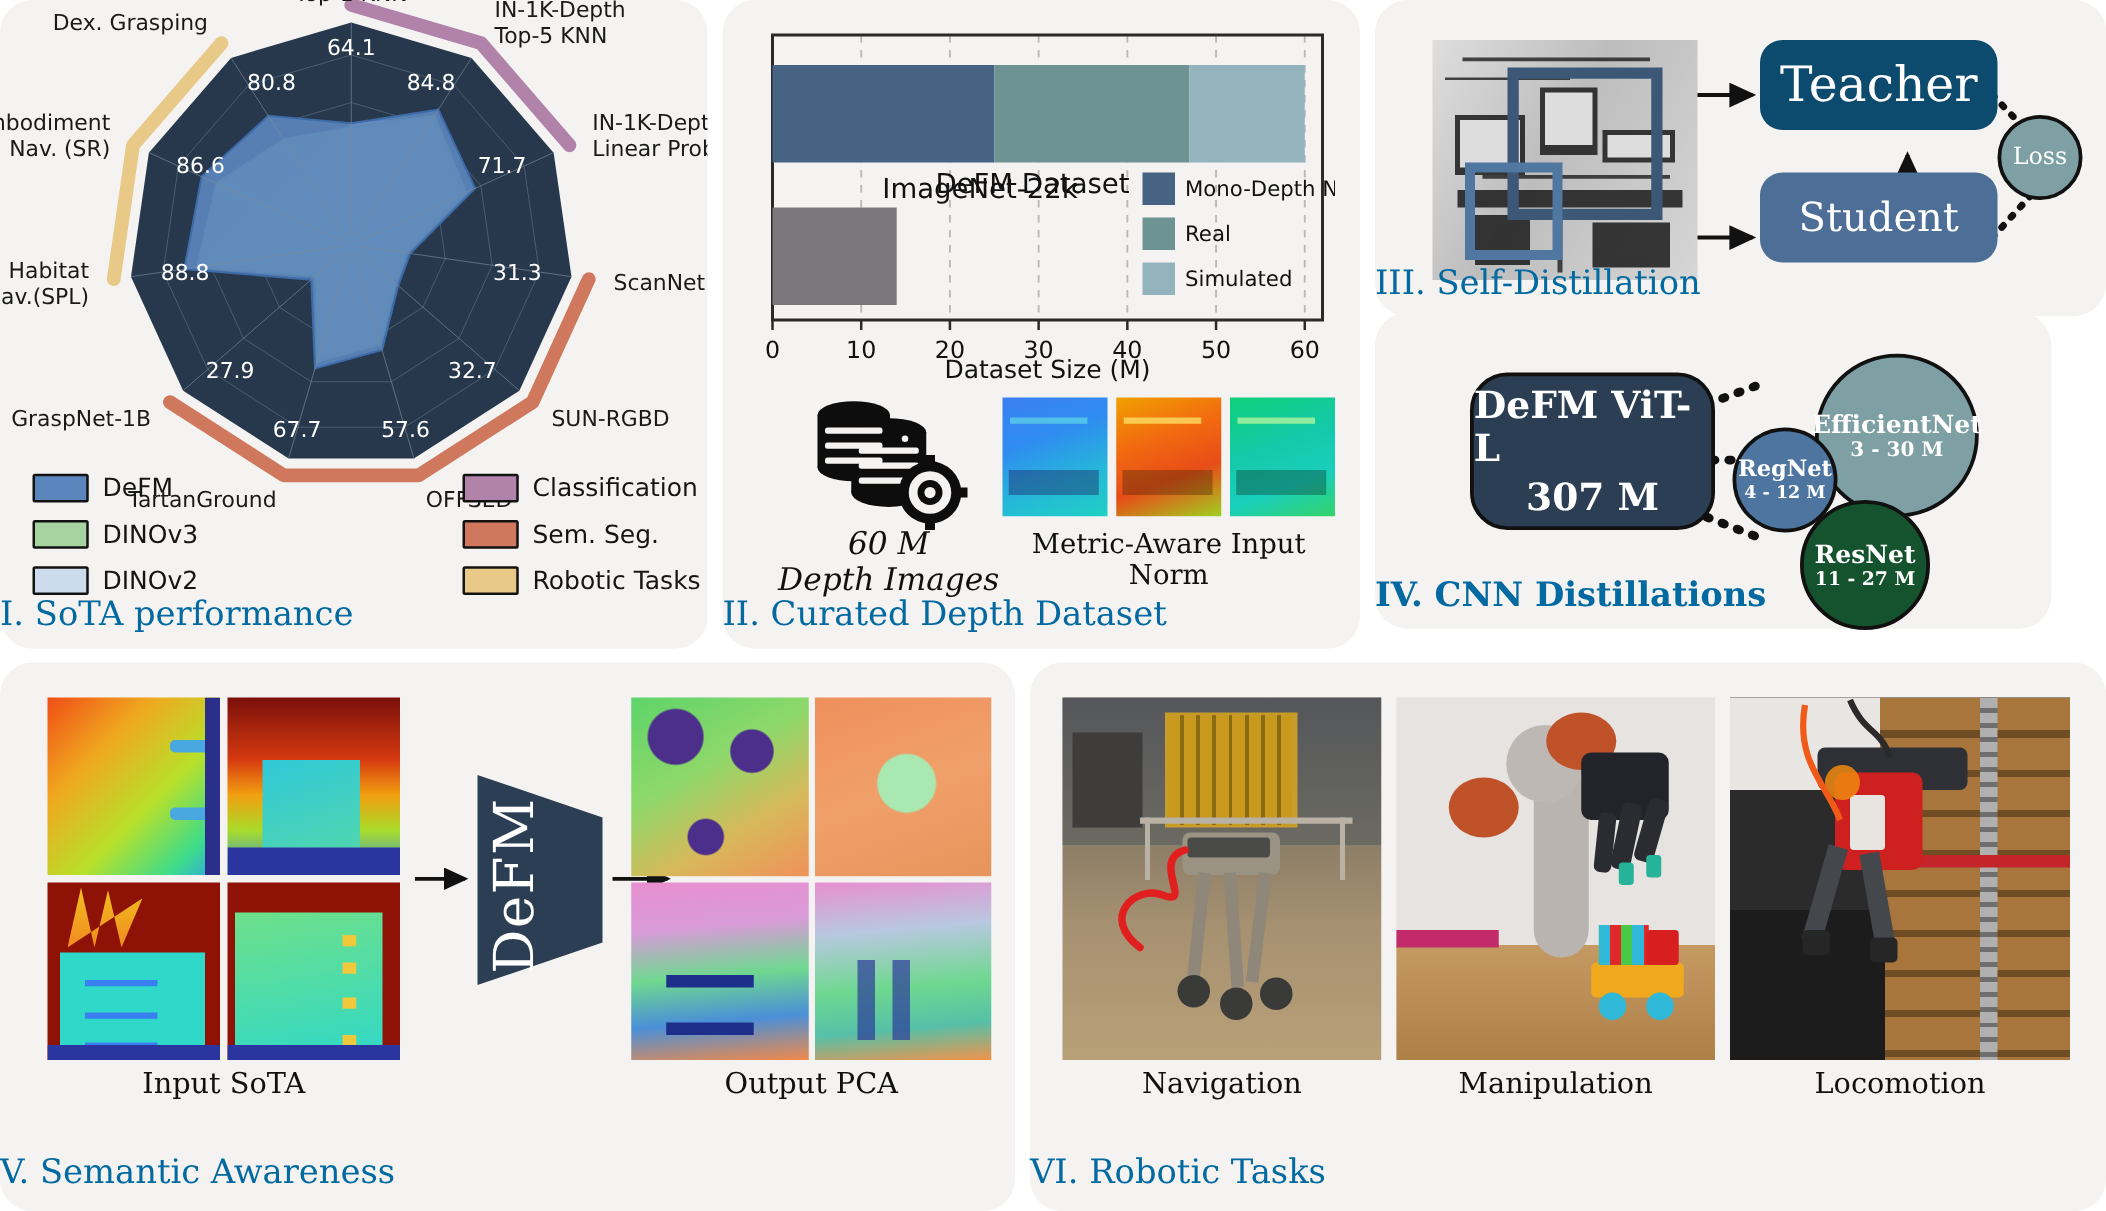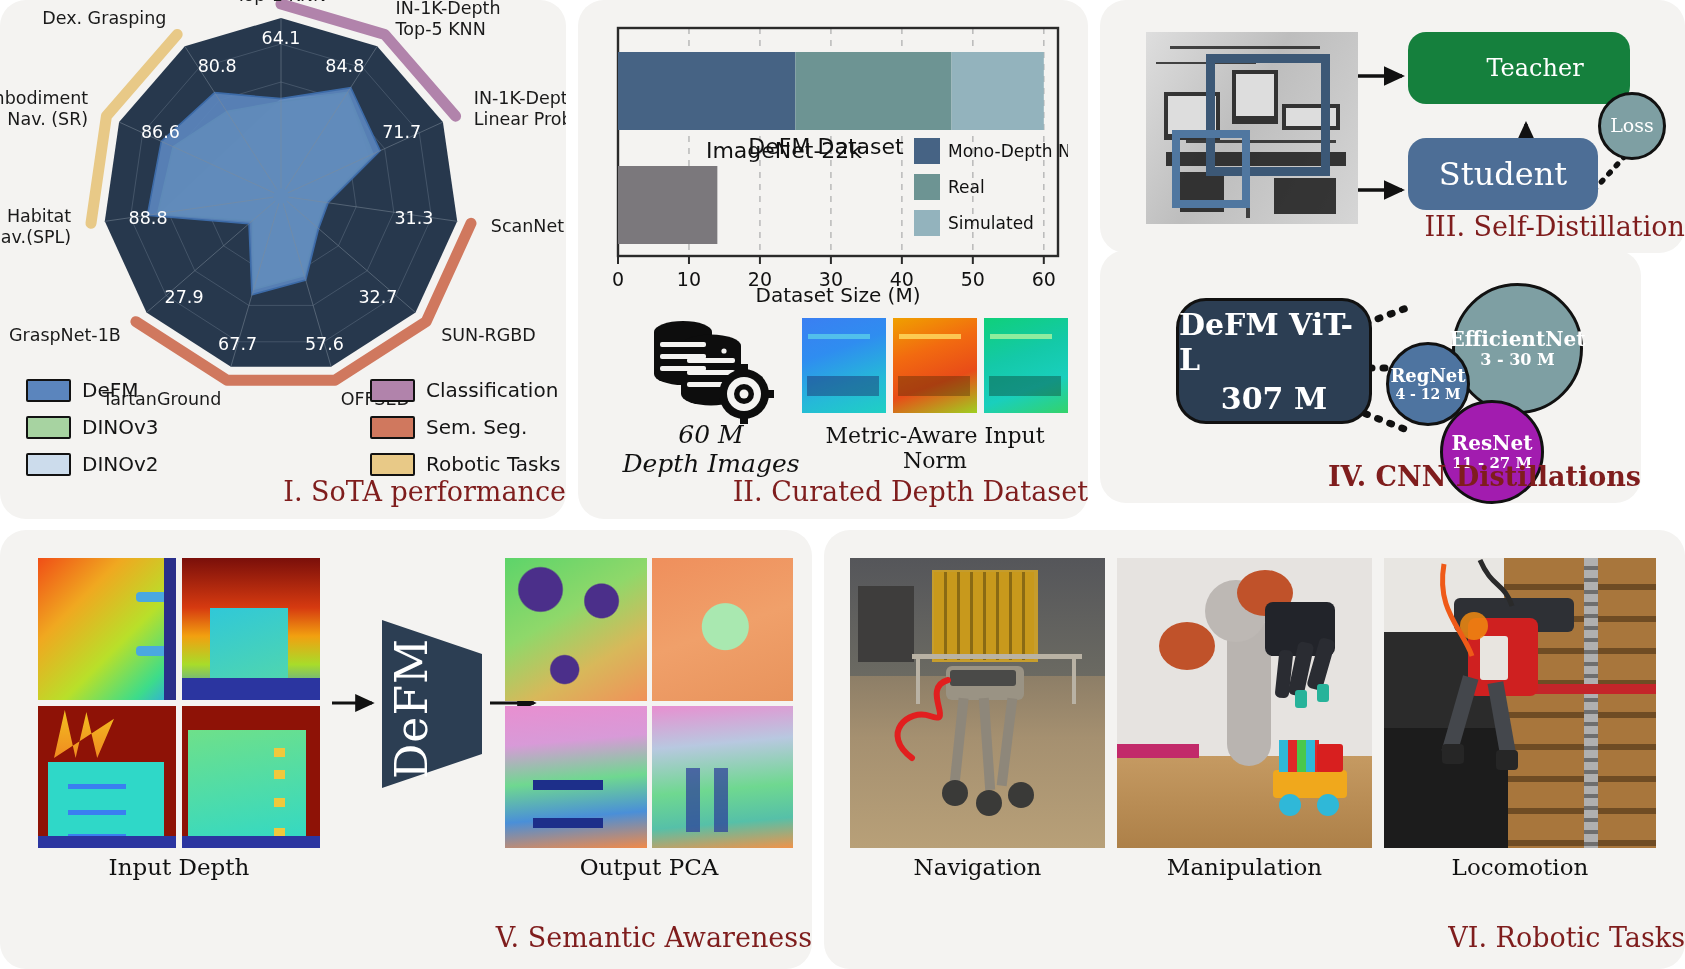--- a/index.html
+++ b/index.html
@@ -1,22 +1,22 @@
 <!DOCTYPE html>
 <html><head>
 <meta charset="utf-8">
 <title>DeFM Teaser Figure</title>
 <style>
   html,body{margin:0;padding:0;background:#ffffff;}
   body{width:1685px;height:969px;font-family:"DejaVu Sans",sans-serif;overflow:hidden;}
   #root{position:relative;width:1685px;height:969px;background:#ffffff;}
 
   .panel{position:absolute;background:#f4f3f1;border-radius:26px;}
-  .panel-title{position:absolute;left:0;right:0;text-align:right;
-    font-family:"DejaVu Serif",serif;font-size:27px;color:#7f1d1d;}
+  .panel-title{position:absolute;left:0;right:0;text-align:left;
+    font-family:"DejaVu Serif",serif;font-size:27px;color:#0369a1;}
 
   
   #panel1{left:0;top:0;width:566px;height:519px;}
   #radar-wrap{position:absolute;left:0;top:0;width:566px;height:490px;}
   .radar-svg{position:absolute;left:0;top:0;}
   .rlabel{font-family:"DejaVu Sans",sans-serif;font-size:17.5px;fill:#1a1a1a;}
   .rvalue{font-family:"DejaVu Sans",sans-serif;font-size:17.5px;fill:#ffffff;}
 
   .legend-box{position:absolute;display:flex;flex-direction:column;gap:13px;}
   .legend-row{display:flex;align-items:center;gap:11px;}
@@ -309,21 +309,21 @@
         </marker>
       </defs>
       <line x1="8" y1="48" x2="52" y2="48" stroke="#111" stroke-width="3.3" marker-end="url(#ah1)"></line>
       <line x1="8" y1="162" x2="52" y2="162" stroke="#111" stroke-width="3.3" marker-end="url(#ah1)"></line>
       <line x1="176" y1="140" x2="176" y2="96" stroke="#111" stroke-width="3.3" marker-end="url(#ah1)"></line>
       <line x1="244" y1="48" x2="286" y2="92" stroke="#111" stroke-width="5.5" stroke-dasharray="2 9" stroke-linecap="round"></line>
       <line x1="244" y1="162" x2="286" y2="116" stroke="#111" stroke-width="5.5" stroke-dasharray="2 9" stroke-linecap="round"></line>
       <text x="154" y="128" text-anchor="end" font-family="DejaVu Serif,serif" font-size="20" fill="#111">ema</text>
     </svg>
 
-    <div class="nodebox" style="left:308px;top:32px;width:190px;height:72px;background:#15803d;font-size:24px;padding-left:32px;">Teacher</div>
+    <div class="nodebox" style="left:308px;top:32px;width:190px;height:72px;background:#0c4a6e;font-size:39px;">Teacher</div>
     <div class="nodebox" style="left:308px;top:138px;width:190px;height:72px;background:#4d6e96;font-size:32px;">Student</div>
     <div class="circlenode" style="left:498px;top:92px;width:62px;height:62px;background:#7e9fa3;font-size:19px;">
       <span>Loss</span>
     </div>
 
     <div class="panel-title" style="top:211px;">III. Self-Distillation</div>
   </div>
 
   <div class="panel" id="panel4">
     <svg style="position:absolute;left:0;top:0;" width="585" height="215" viewBox="0 0 585 215">
@@ -339,21 +339,21 @@
     </div>
 
     <div class="circlenode" id="node-eff" style="left: 352px; top: 33px; width: 125px; height: 125px; background: rgb(126, 159, 163);">
       <span style="font-size:20px;">EfficientNet</span>
       <span style="font-size:16px;">3 - 30 M</span>
     </div>
     <div class="circlenode" id="node-reg" style="left: 286px; top: 92px; width: 78px; height: 78px; background: rgb(78, 116, 160);">
       <span style="font-size:18px;">RegNet</span>
       <span style="font-size:14px;">4 - 12 M</span>
     </div>
-    <div class="circlenode" id="node-res" style="left: 340px; top: 150px; width: 98px; height: 98px; background: #a21caf;">
+    <div class="circlenode" id="node-res" style="left: 340px; top: 150px; width: 98px; height: 98px; background: #14532d;">
       <span style="font-size:20px;">ResNet</span>
       <span style="font-size:15px;">11 - 27 M</span>
     </div>
 
     <div class="panel-title" style="top:211px;">IV. CNN Distillations</div>
   </div>
 
   <div class="panel" id="panel5">
 
     <div style="position:absolute;left:38px;top:28px;width:282px;height:290px;display:grid;
@@ -380,21 +380,21 @@
       <div class="thumb" style="position:relative;background:#8e1206;">
         <div style="position:absolute;left:6px;top:24px;width:118px;height:120px;
                     background:linear-gradient(170deg,#6ee08a,#2fd8c8);"></div>
         <div style="position:absolute;left:92px;top:42px;width:11px;height:9px;background:#f0c83c;"></div>
         <div style="position:absolute;left:92px;top:64px;width:11px;height:9px;background:#f0c83c;"></div>
         <div style="position:absolute;left:92px;top:92px;width:11px;height:9px;background:#f0c83c;"></div>
         <div style="position:absolute;left:92px;top:122px;width:11px;height:9px;background:#f0c83c;"></div>
         <div style="position:absolute;left:0;bottom:0;width:100%;height:12px;background:#2b35a0;"></div>
       </div>
     </div>
-    <div class="imgcap" style="position:absolute;left:38px;top:324px;width:282px;">Input Depth</div>
+    <div class="imgcap" style="position:absolute;left:38px;top:324px;width:282px;">Input SoTA</div>
 
     <svg style="position:absolute;left:330px;top:28px;" width="210" height="290" viewBox="0 0 210 290">
       <defs>
         <marker id="ah2" markerWidth="7" markerHeight="7" refX="5.6" refY="3" orient="auto">
           <path d="M0,0 L6.5,3 L0,6 z" fill="#111"></path>
         </marker>
       </defs>
       <line x1="2" y1="145" x2="42" y2="145" stroke="#111" stroke-width="3" marker-end="url(#ah2)"></line>
       <polygon points="52,62 152,96 152,196 52,230" fill="#2c3e53"></polygon>
       <line x1="160" y1="145" x2="204" y2="145" stroke="#111" stroke-width="3" marker-end="url(#ah2)"></line>

